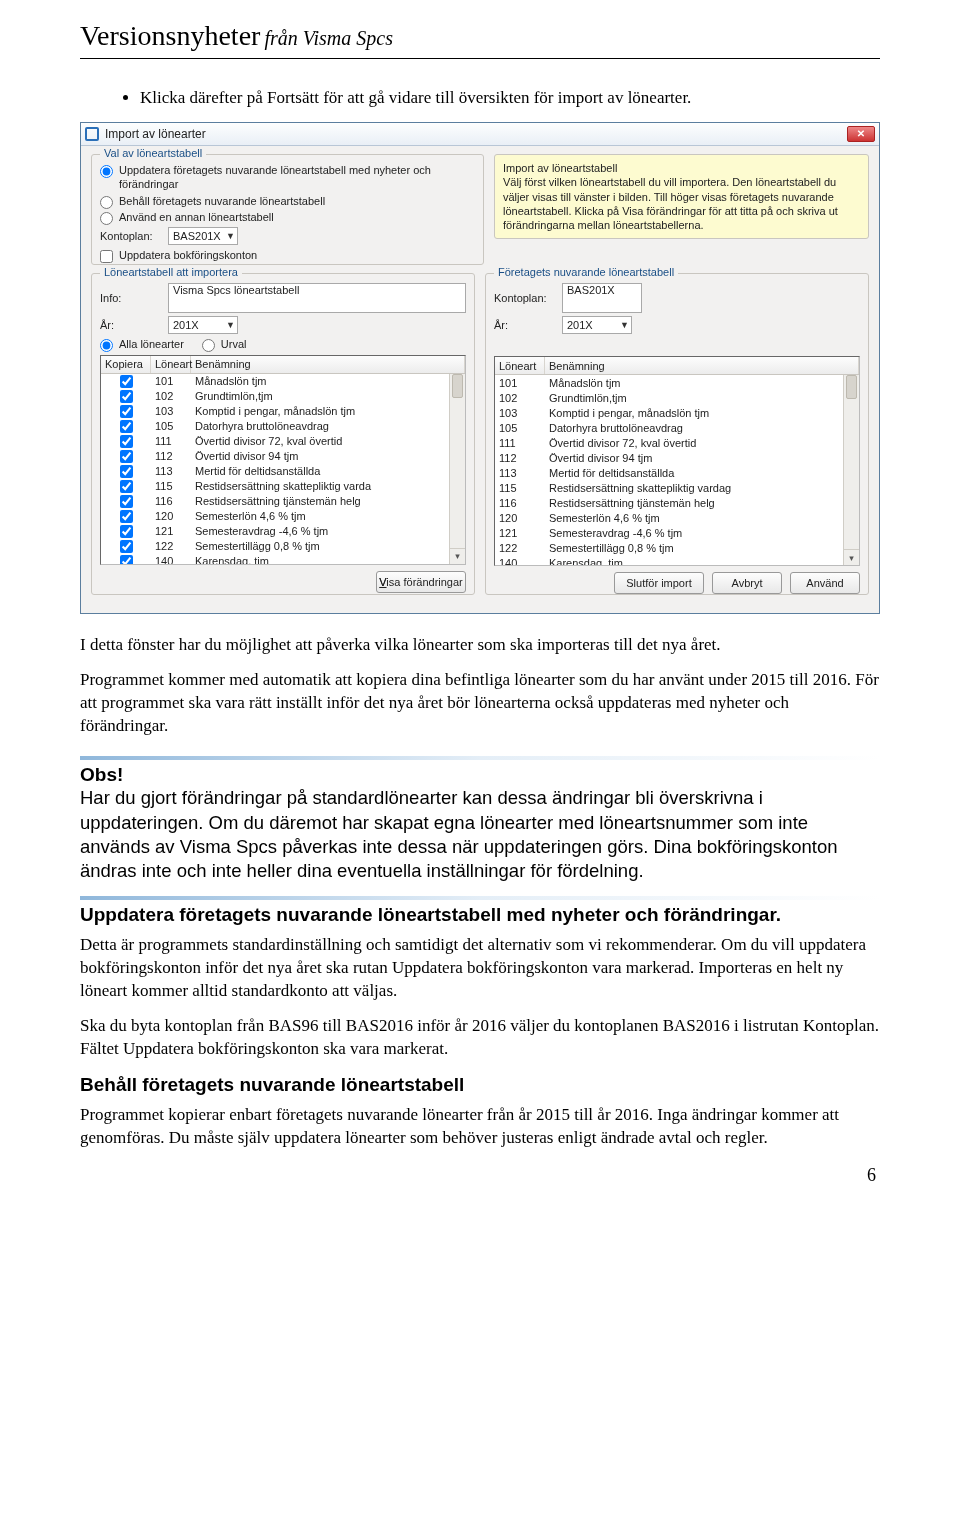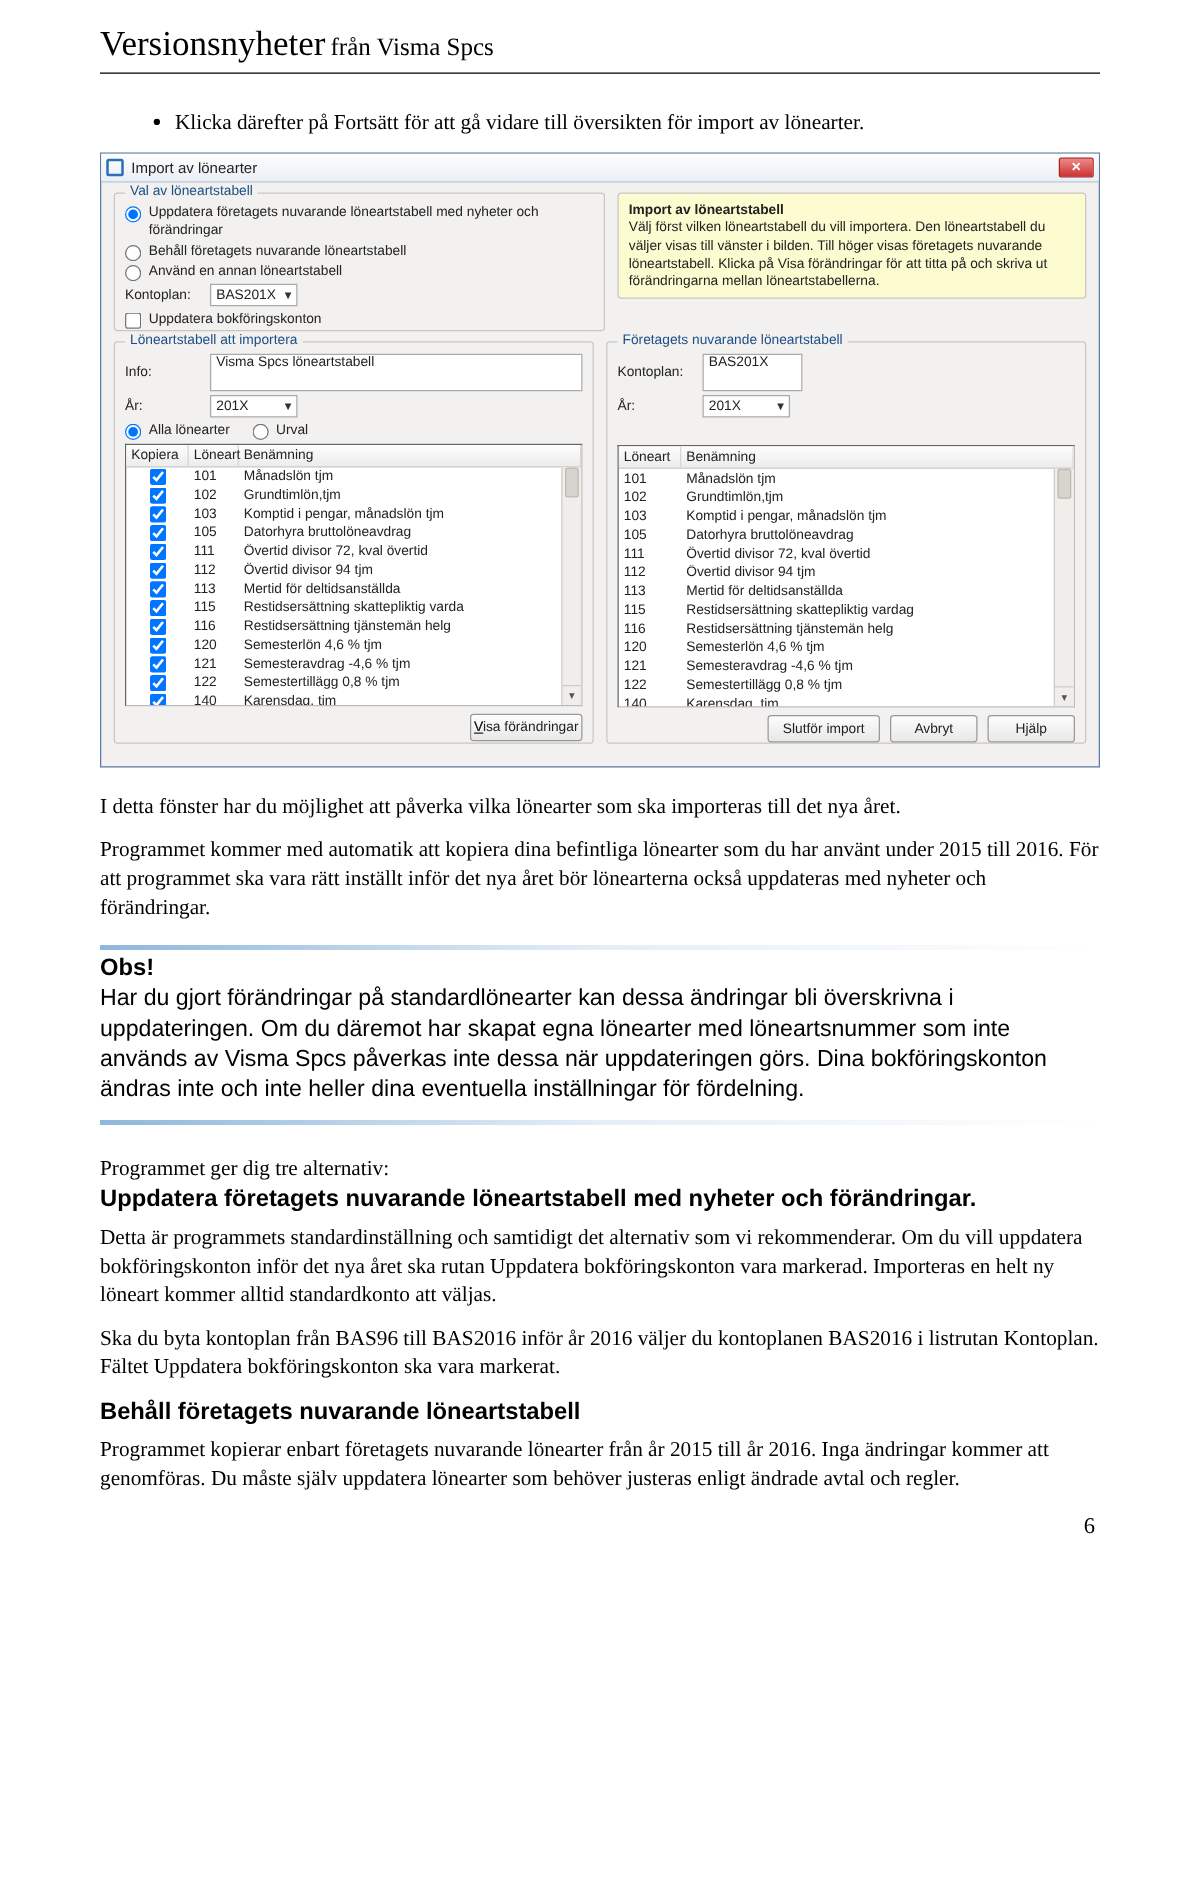--- a/index.html
+++ b/index.html
@@ -13,20 +13,21 @@
   .page {
     width: 960px;
     padding: 20px 80px 40px 80px;
     position: relative;
   }
   .head-title {
     font-size: 28px;
   }
   .head-sub {
     font-size: 20px;
+    font-style: italic;
   }
   .hr {
     border: none;
     border-top: 1.5px solid #000;
     margin: 6px 0 28px 0;
   }
   ul.bullet {
     list-style: disc;
     padding-left: 60px;
     margin: 0 0 12px 0;
@@ -114,21 +115,21 @@
     font-size: 11px;
   }
   .infobox {
     background: #fdfbd0;
     border: 1px solid #c9c6c0;
     border-radius: 3px;
     padding: 6px 8px;
     font-size: 11px;
     line-height: 1.3;
   }
-  .infobox .t { font-weight: bold; }
+  .infobox .t { font-weight: normal; }
   .tbl-wrap {
     border: 1.5px inset #bbb;
     background: #fff;
     height: 210px;
     overflow: hidden;
     position: relative;
   }
   .tbl-head {
     display: flex;
     background: linear-gradient(#fdfdfd,#ececec);
@@ -434,36 +435,35 @@
                 </div>
               </div>
             <div class="scroll-placeholder">
               <div class="thumb"></div>
               <div class="dn">▾</div>
             </div>
           </div>
           <div class="dlg-buttons">
             <div class="winbtn">Slutför import</div>
             <div class="winbtn sm">Avbryt</div>
-            <div class="winbtn sm">Hjälp</div>
+            <div class="winbtn sm">Använd</div>
           </div>
         </div>
       </div>
     </div>
   </div>
 
   <p class="p">I detta fönster har du möjlighet att påverka vilka lönearter som ska importeras till det nya året.</p>
   <p class="p">Programmet kommer med automatik att kopiera dina befintliga lönearter som du har använt under 2015 till 2016. För att programmet ska vara rätt inställt inför det nya året bör lönearterna också uppdateras med nyheter och förändringar.</p>
 
   <div class="note-divider"></div>
   <div class="arial obs-title">Obs!</div>
   <div class="arial obs-body">Har du gjort förändringar på standardlönearter kan dessa ändringar bli överskrivna i uppdateringen. Om du däremot har skapat egna lönearter med löneartsnummer som inte används av Visma Spcs påverkas inte dessa när uppdateringen görs. Dina bokföringskonton ändras inte och inte heller dina eventuella inställningar för fördelning.</div>
   <div class="note-divider" style="margin-top:12px;"></div>
 
-  <p class="p" style="margin-top:24px;margin-bottom:2px;">Programmet ger dig tre alternativ:</p>
   <p class="h-arial-bold">Uppdatera företagets nuvarande löneartstabell med nyheter och förändringar.</p>
   <p class="p">Detta är programmets standardinställning och samtidigt det alternativ som vi rekommenderar. Om du vill uppdatera bokföringskonton inför det nya året ska rutan Uppdatera bokföringskonton vara markerad. Importeras en helt ny löneart kommer alltid standardkonto att väljas.</p>
   <p class="p">Ska du byta kontoplan från BAS96 till BAS2016 inför år 2016 väljer du kontoplanen BAS2016 i listrutan Kontoplan. Fältet Uppdatera bokföringskonton ska vara markerat.</p>
 
   <p class="h-arial-bold" style="margin-top:14px;">Behåll företagets nuvarande löneartstabell</p>
   <p class="p">Programmet kopierar enbart företagets nuvarande lönearter från år 2015 till år 2016. Inga ändringar kommer att genomföras. Du måste själv uppdatera lönearter som behöver justeras enligt ändrade avtal och regler.</p>
 
   <div class="pagenum">6</div>
 </div>
 

